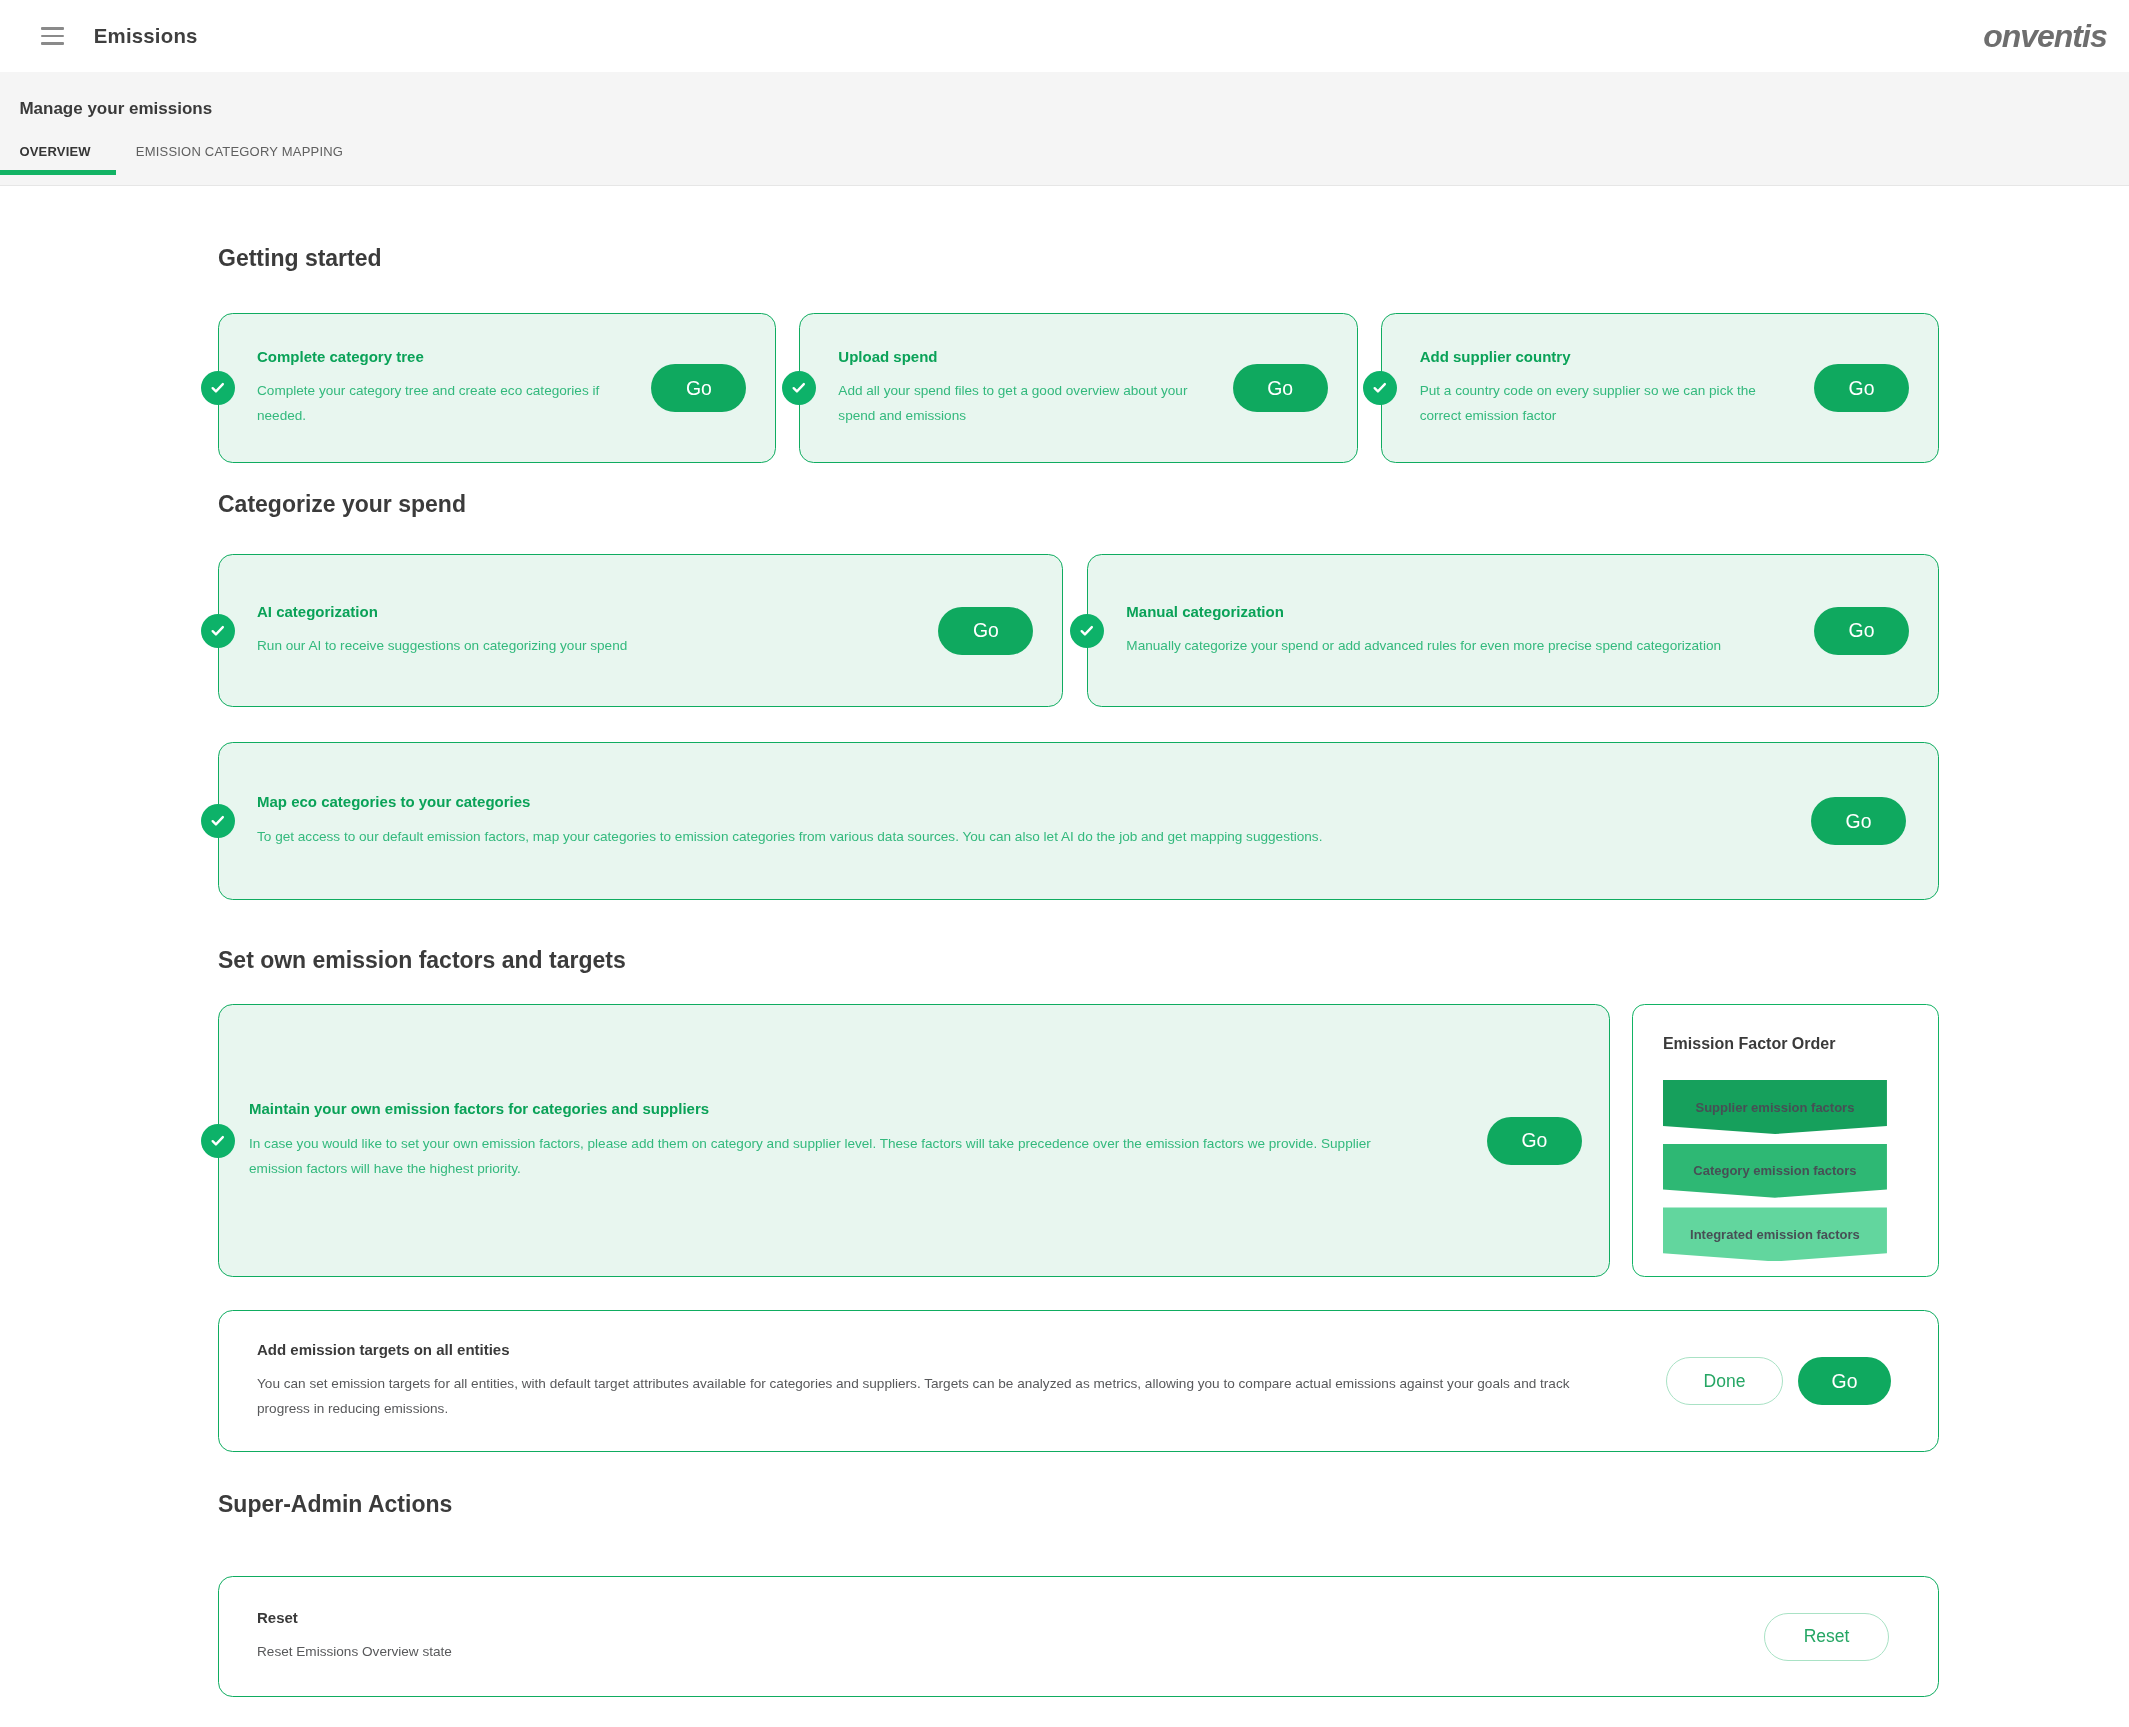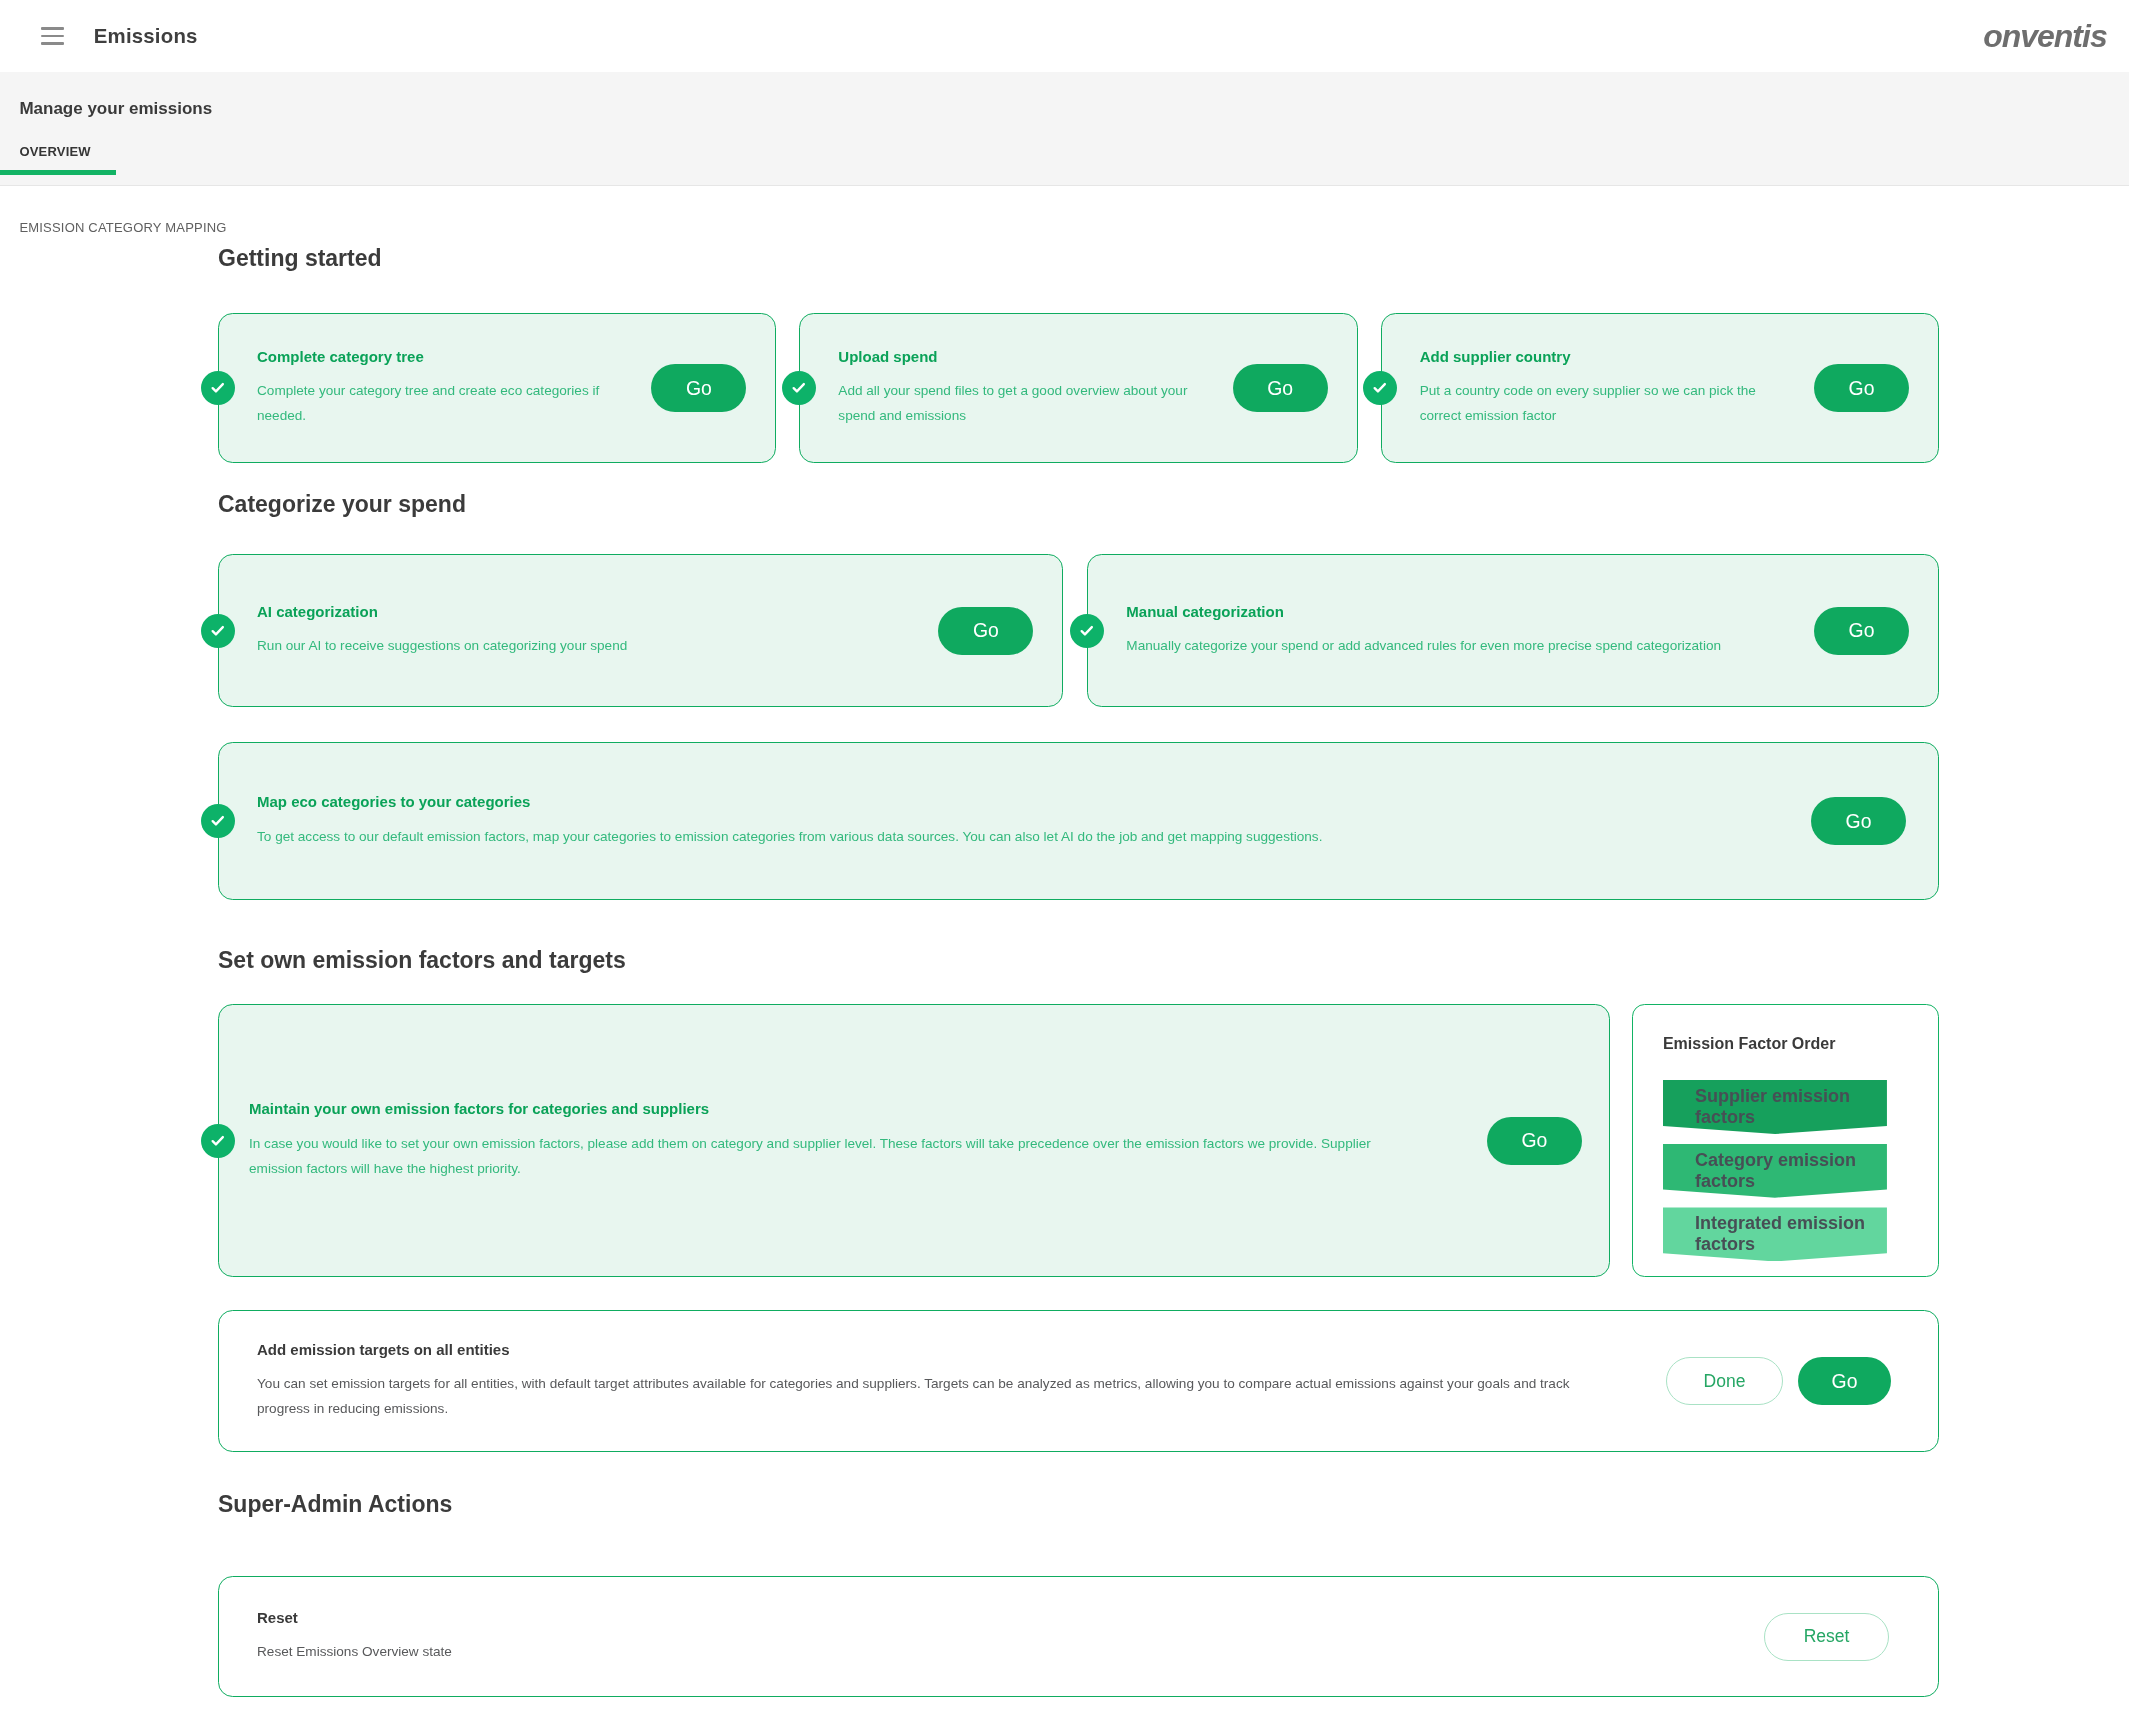--- a/index.html
+++ b/index.html
@@ -9,21 +9,21 @@
   
   .topbar { height:72px; display:flex; align-items:center; padding:0 22.3px; background:#ffffff; }
   .hamburger { width:23px; height:17.5px; display:flex; flex-direction:column; justify-content:space-between; cursor:pointer; margin-left:18.5px; }
   .hamburger span { display:block; height:2.9px; background:#8a8a8a; border-radius:1px; }
   .topbar-title { font-size:20.4px; font-weight:bold; color:#3f3f3f; margin-left:30px; letter-spacing:0.2px; }
   .logo { margin-left:auto; font-size:32px; font-weight:bold; font-style:italic; color:#6e6e6e; letter-spacing:-1px; }
 
   
   .subheader { height:114px; background:#f5f5f5; padding:27px 19.4px 0 19.4px; border-bottom:0.5px solid #e6e6e6; }
   .page-title { font-size:17px; font-weight:bold; color:#3a3a3a; }
-  .tabs { display:flex; gap:45px; margin-top:25px;flex-direction:column; }
+  .tabs { display:flex; gap:45px; margin-top:25px; }
   .tab { position:relative; font-size:13px; color:#5f5f5f; letter-spacing:0.2px; padding-bottom:15.5px; cursor:pointer; }
   .tab--active { color:#353535; font-weight:bold; }
   .tab--active::after { content:""; position:absolute; left:-19.4px; bottom:-0.5px; width:116px; height:5.3px; background:#12b364; }
 
   
   main { padding:0 190px 0 218px; }
   .section-heading { font-size:23px; font-weight:bold; color:#3b3b3b; line-height:27px; }
   .mt-gs    { margin-top:59px; }
   .mt-cat   { margin-top:28px;  }
   .mt-acc   { margin-top:28px;  }
@@ -72,22 +72,22 @@
   .btn-go-t { position:absolute; right:47px;  top:50%; transform:translateY(-50%); width:93px;
               border-radius:29px; background:#0fa95f; color:#fff; font-size:19.4px; height:48px;
               display:flex; align-items:center; justify-content:center; cursor:pointer; border:none; font-family:inherit; }
   .btn-reset { position:absolute; right:49px; top:50%; transform:translateY(-50%); width:125px; }
 
   
   .panel { background:#ffffff; border:1.5px solid #12b364; border-radius:12.6px; height:273px; padding:30px 0 0 30px; }
   .panel-title { font-size:16px; font-weight:bold; color:#3a3a3a; }
   .banners { margin-top:27px; width:224px; }
   .banner { height:54px; margin-bottom:9.7px; display:flex; align-items:center; justify-content:center;
-            font-size:18px; font-weight:bold; color:#474f55;
-            clip-path:polygon(0 0, 100% 0, 100% 85%, 50% 100%, 0 85%);padding-left:32px; }
+            font-size:13px; font-weight:bold; color:#474f55;
+            clip-path:polygon(0 0, 100% 0, 100% 85%, 50% 100%, 0 85%); }
 </style>
 </head>
 <body>
 
 <header class="topbar">
   <div class="hamburger">
     <span></span>
       <span></span>
       <span></span>
   </div>

